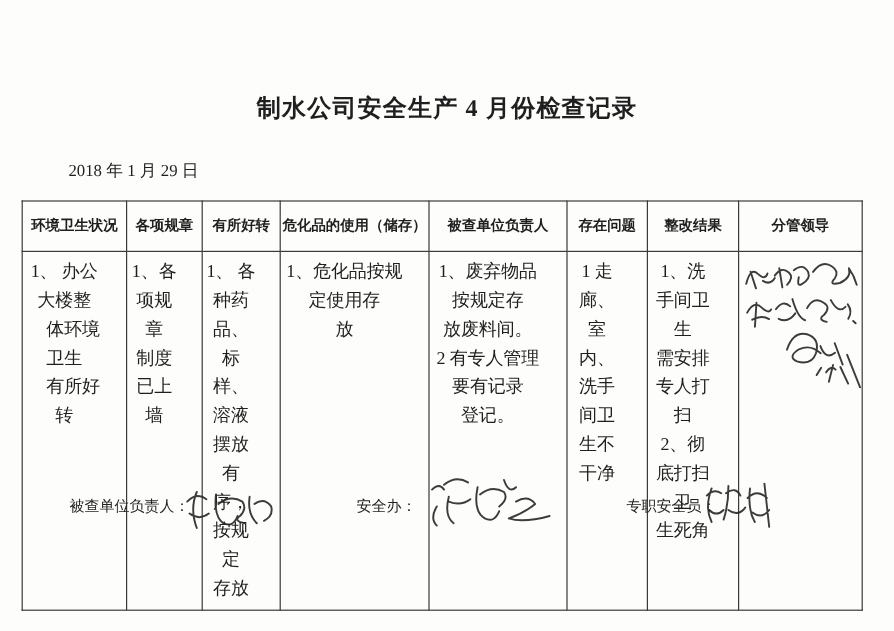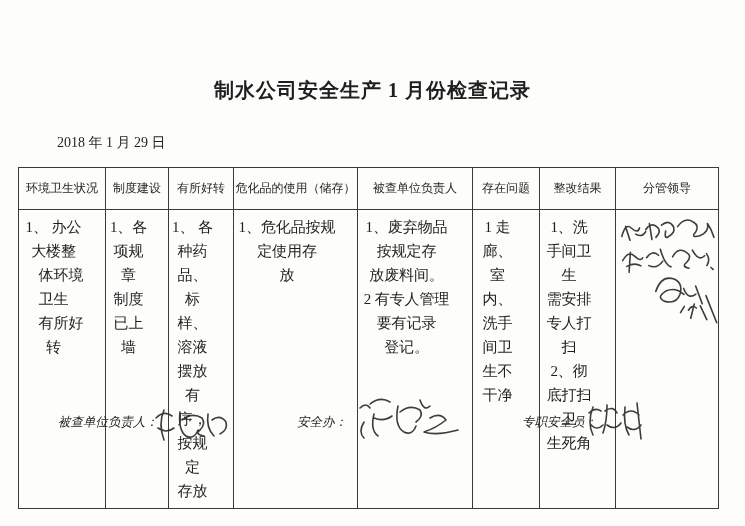--- a/index.html
+++ b/index.html
@@ -24,60 +24,60 @@
   }
   table.grid{
     position:absolute;left:18px;top:167px;width:700px;
     border-collapse:collapse;table-layout:fixed;
   }
   table.grid th,table.grid td{
     border:1px solid #3a3a3a;box-sizing:border-box;
     overflow:hidden;
   }
   table.grid th{
-    font-weight:normal;font-size:12px;height:42px;
+    font-weight:bold;font-size:12px;height:42px;
     text-align:center;padding:0 1px;letter-spacing:0;
   }
   table.grid td{
     font-size:15px;line-height:1.6;letter-spacing:-0.1px;
     vertical-align:top;text-align:center;
     padding:5px 20px 5px 3px;height:184px;
     white-space:pre-wrap;position:relative;
   }
   .hand{stroke:#2b2b2b;stroke-width:1.6;fill:none;stroke-linecap:round;stroke-linejoin:round;opacity:.92;}
   .note-svg{position:absolute;top:3px;left:1px;transform:rotate(-2deg);}
-  .f-label{position:absolute;font-size:12.5px;font-style:italic;}
+  .f-label{position:absolute;font-size:12.5px;}
   .sig{position:absolute;}
 </style>
 </head>
 <body>
 
 <div class="page">
 
-  <h1 class="title">制水公司安全生产 1 月份检查记录</h1>
+  <h1 class="title">制水公司安全生产 4 月份检查记录</h1>
 
   <div class="meta-row">
     <span>2018 年 1 月 29 日</span>
   </div>
 
   <table class="grid">
     <colgroup>
       <col style="width:87px">
         <col style="width:63px">
         <col style="width:65px">
       <col style="width:124px">
         <col style="width:115px">
         <col style="width:67px">
       <col style="width:76px">
         <col style="width:103px">
     </colgroup>
     <thead>
       <tr>
         <th>环境卫生状况</th>
-        <th>制度建设</th>
+        <th>各项规章</th>
         <th>有所好转</th>
         <th>危化品的使用（储存）</th>
         <th>被查单位负责人</th>
         <th>存在问题</th>
         <th>整改结果</th>
         <th>分管领导</th>
       </tr>
     </thead>
     <tbody>
       <tr>

